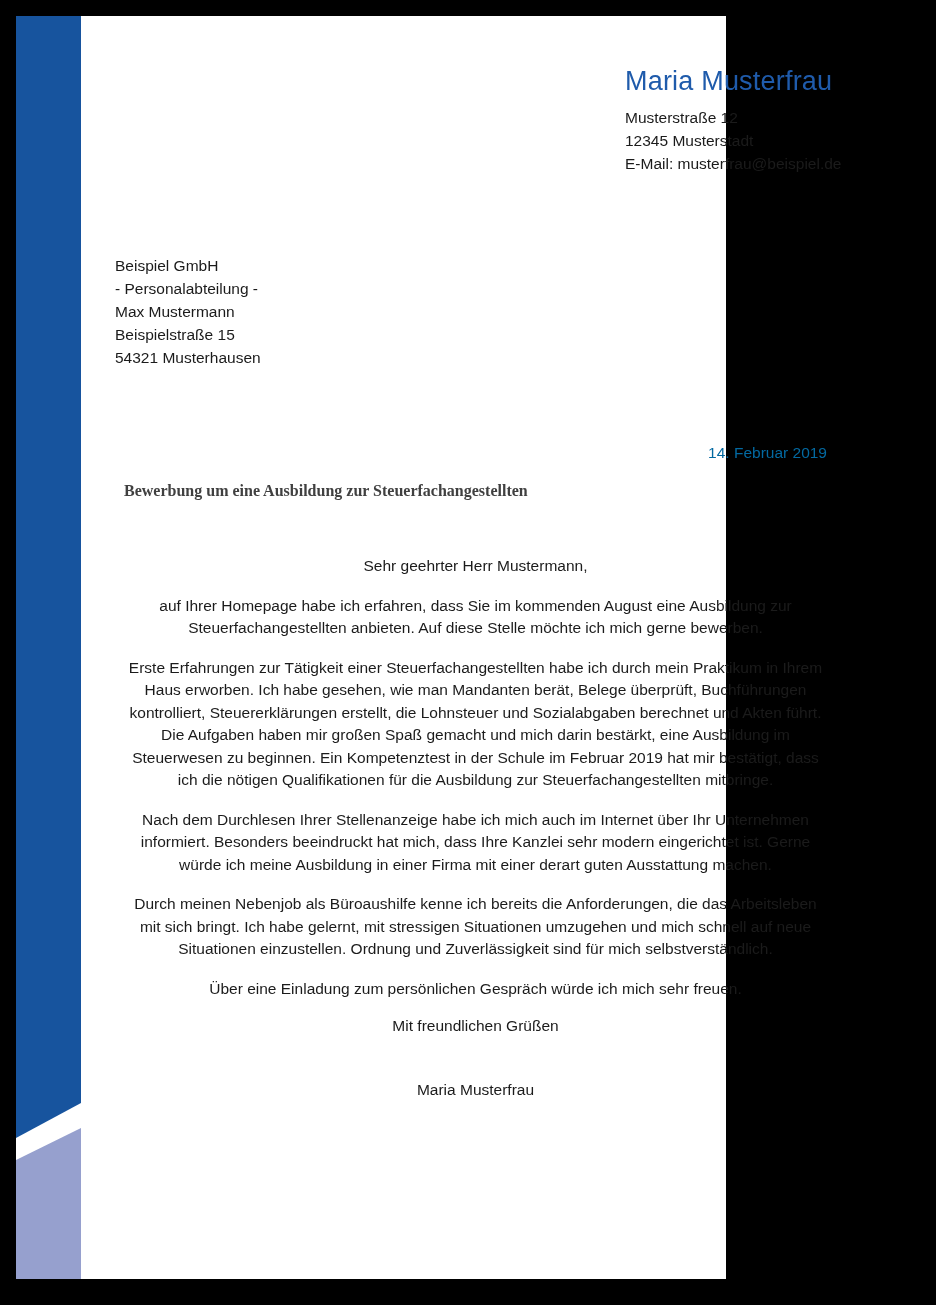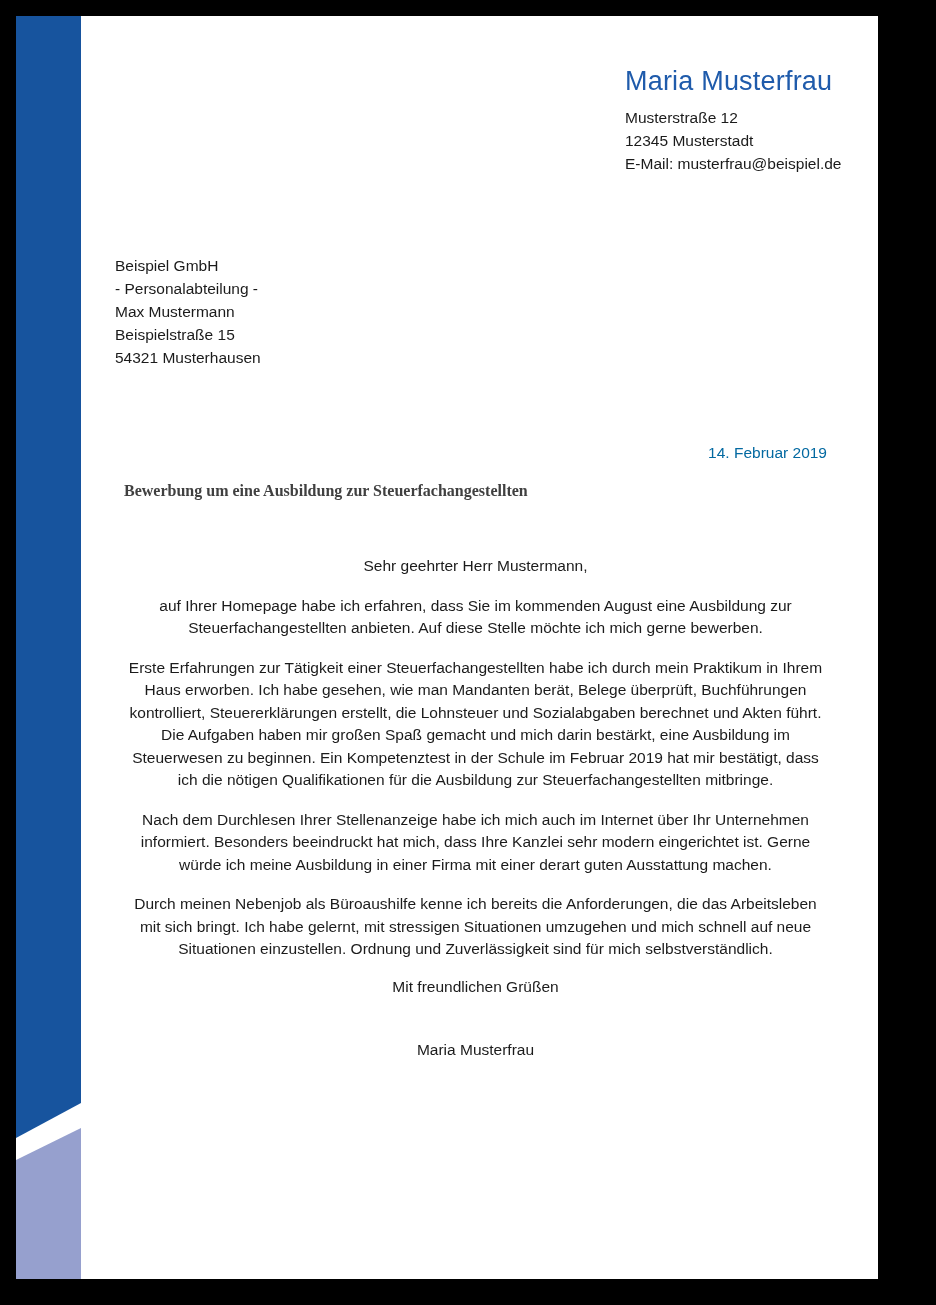--- a/index.html
+++ b/index.html
@@ -12,21 +12,21 @@
     position: relative;
     width: 936px;
     height: 1305px;
     background: #000;
     overflow: hidden;
   }
   .page {
     position: absolute;
     left: 16px;
     top: 16px;
-    width: 862px;
+    width: 710px;
     height: 1263px;
     background: #ffffff;
   }
   .stripe-dark {
     position: absolute;
     left: 0;
     top: 0;
     width: 65px;
     height: 1122px;
     background: #17549E;
@@ -137,18 +137,19 @@
     <div class="date-row">14. Februar 2019</div>
 
     <div class="subject">Bewerbung um eine Ausbildung zur Steuerfachangestellten</div>
 
     <div class="letter-body">
       <p class="salutation">Sehr geehrter Herr Mustermann,</p>
       <p>auf Ihrer Homepage habe ich erfahren, dass Sie im kommenden August eine Ausbildung zur Steuerfachangestellten anbieten. Auf diese Stelle möchte ich mich gerne bewerben.</p>
       <p>Erste Erfahrungen zur Tätigkeit einer Steuerfachangestellten habe ich durch mein Praktikum in Ihrem Haus erworben. Ich habe gesehen, wie man Mandanten berät, Belege überprüft, Buchführungen kontrolliert, Steuererklärungen erstellt, die Lohnsteuer und Sozialabgaben berechnet und Akten führt. Die Aufgaben haben mir großen Spaß gemacht und mich darin bestärkt, eine Ausbildung im Steuerwesen zu beginnen. Ein Kompetenztest in der Schule im Februar 2019 hat mir bestätigt, dass ich die nötigen Qualifikationen für die Ausbildung zur Steuerfachangestellten mitbringe.</p>
       <p>Nach dem Durchlesen Ihrer Stellenanzeige habe ich mich auch im Internet über Ihr Unternehmen informiert. Besonders beeindruckt hat mich, dass Ihre Kanzlei sehr modern eingerichtet ist. Gerne würde ich meine Ausbildung in einer Firma mit einer derart guten Ausstattung machen.</p>
       <p>Durch meinen Nebenjob als Büroaushilfe kenne ich bereits die Anforderungen, die das Arbeitsleben mit sich bringt. Ich habe gelernt, mit stressigen Situationen umzugehen und mich schnell auf neue Situationen einzustellen. Ordnung und Zuverlässigkeit sind für mich selbstverständlich.</p>
+      <p>Über eine Einladung zum persönlichen Gespräch würde ich mich sehr freuen.</p>
       <p class="closing">Mit freundlichen Grüßen</p>
       <p class="signature">Maria Musterfrau</p>
     </div>
 
   </div>
 </div>
 
 </body></html>

